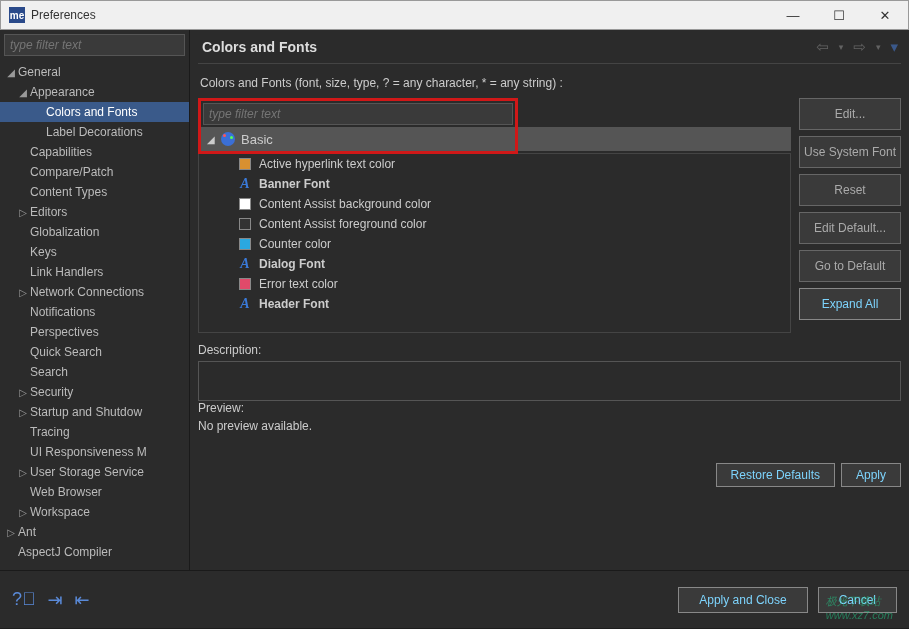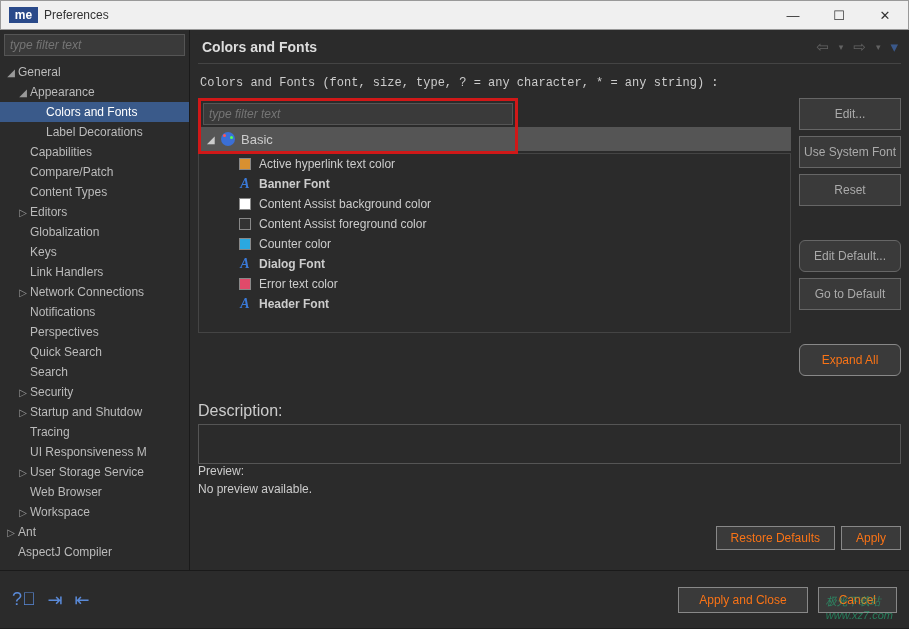--- a/index.html
+++ b/index.html
@@ -1,57 +1,57 @@
 <!DOCTYPE html>
 <html><head>
 <meta charset="utf-8">
 <style>
 * { margin:0; padding:0; box-sizing:border-box; font-family:"Segoe UI",Arial,sans-serif; }
 body { background:#1e1e1e; width:909px; height:629px; overflow:hidden; color:#ccc; font-size:13px; }
 .titlebar { height:30px; background:#f0f0f0; display:flex; align-items:center; border:1px solid #999; }
-.titlebar .app-icon { width:29px; height:16px; background:#2a4a8a; margin:0 6px 0 8px; display:flex; align-items:center; justify-content:center; font-size:12px; color:#fff; font-weight:bold; }
+.titlebar .app-icon { width:16px; height:16px; background:#2a4a8a; margin:0 6px 0 8px; display:flex; align-items:center; justify-content:center; font-size:10px; color:#fff; font-weight:bold; }
 .titlebar .title { color:#333; font-size:12px; flex:1; }
 .titlebar .win-btn { width:46px; height:29px; display:flex; align-items:center; justify-content:center; color:#333; font-size:13px; }
 .main { display:flex; height:540px; background:#2b2b2b; }
 .sidebar { width:190px; background:#2b2b2b; border-right:1px solid #1a1a1a; display:flex; flex-direction:column; }
 .filter-input { margin:4px; padding:3px 5px; background:#3a3a3a; border:1px solid #555; color:#888; font-style:italic; font-size:12px; height:22px; }
 .tree { flex:1; overflow:hidden; padding-top:2px; }
 .tree-row { display:flex; align-items:center; height:20px; padding-left:4px; cursor:default; color:#bbb; font-size:12px; white-space:nowrap; }
 .tree-row.selected { background:#3a5a8a; color:#fff; }
 .tree-row .arrow { width:14px; display:inline-block; text-align:center; font-size:10px; color:#999; }
 .tree-row.selected .arrow { color:#fff; }
 .indent1 { padding-left:16px; }
 .indent2 { padding-left:32px; }
 .content { flex:1; display:flex; flex-direction:column; background:#2b2b2b; padding:0 8px 8px 8px; }
 .header { display:flex; align-items:center; height:34px; border-bottom:1px solid #444; margin-bottom:8px; }
 .header-title { color:#ddd; font-size:14px; font-weight:bold; flex:1; padding-left:4px; }
 .nav-icons { display:flex; gap:4px; opacity:.5; align-items:center; }
 .nav-icon { font-size:15px; color:#999; padding:2px 3px; }
-.hint { color:#ccc; font-size:12px; margin:4px 2px 8px 2px;font-family:Liberation Mono, monospace; }
+.hint { color:#ccc; font-size:12px; margin:4px 2px 8px 2px; }
 .middle { display:flex; gap:8px; }
 .tree-area { flex:1; }
 .inner-filter-wrap { border:3px solid #d01818; border-bottom:none; padding:2px; width:320px; }
 .inner-filter { width:100%; padding:3px 5px; background:#3a3a3a; border:1px solid #555; color:#888; font-style:italic; font-size:12px; height:22px; }
 .basic-wrap { border:3px solid #d01818; border-top:none; width:320px; float:left; }
 .basic-row-outer { display:flex; }
 .basic-row { height:24px; display:flex; align-items:center; background:#555; flex:1; padding-left:6px; }
 .basic-row .arrow { width:12px; font-size:10px; color:#ccc; }
 .palette-icon { width:14px; height:14px; border-radius:50%; background:#3b6fd6; margin:0 6px 0 2px; position:relative; }
 .palette-icon::before { content:""; position:absolute; left:2px; top:2px; width:3px; height:3px; border-radius:50%; background:#f55; }
 .palette-icon::after { content:""; position:absolute; right:2px; top:4px; width:3px; height:3px; border-radius:50%; background:#5f5; }
 .item-list { border:1px solid #444; clear:both; margin-top:-1px; height:180px; overflow:hidden; }
 .item { display:flex; align-items:center; height:20px; padding-left:40px; font-size:12px; color:#ccc; }
 .swatch { width:12px; height:12px; margin-right:8px; border:1px solid #888; }
 .font-a { width:12px; font-family:Georgia,serif; font-weight:bold; font-style:italic; color:#3a7ad9; margin-right:8px; text-align:center; font-size:14px; }
 .item.bold { font-weight:bold; }
 .side-buttons { width:102px; display:flex; flex-direction:column; gap:6px; }
 .btn { background:#3a3a3a; border:1px solid #666; color:#aaa; font-size:12px; height:24px; display:flex; align-items:center; justify-content:center; cursor:default; padding:15px 4px; white-space:nowrap; }
-.btn.enabled { color:#f97316; border-color:#888; }
-.btn.gap { margin-top:28px;border-radius:6px; }
-.desc-label { margin-top:26px; font-size:16px; color:#ccc; }
+.btn.enabled { color:#7dd3fc; border-color:#888; }
+.btn.gap { margin-top:0; }
+.desc-label { margin-top:10px; font-size:12px; color:#ccc; }
 .desc-box { border:1px solid #555; height:40px; margin-top:4px; background:#2b2b2b; }
 .prev-label { font-size:12px; color:#ccc; }
 .prev-text { margin-top:4px; font-size:12px; color:#ccc; }
 .bottom-buttons { display:flex; justify-content:flex-end; gap:6px; margin-top:30px; }
 .bottom-buttons .btn { width:auto; padding:0 14px; }
 .footer { height:58px; background:#2b2b2b; border-top:1px solid #1a1a1a; display:flex; align-items:center; padding:0 12px; }
 .footer-icons { display:flex; gap:12px; }
 .footer-icon { color:#5a8ad8; font-size:18px; }
 .footer-spacer { flex:1; }
 .footer .btn { padding:0 20px; height:26px; }

